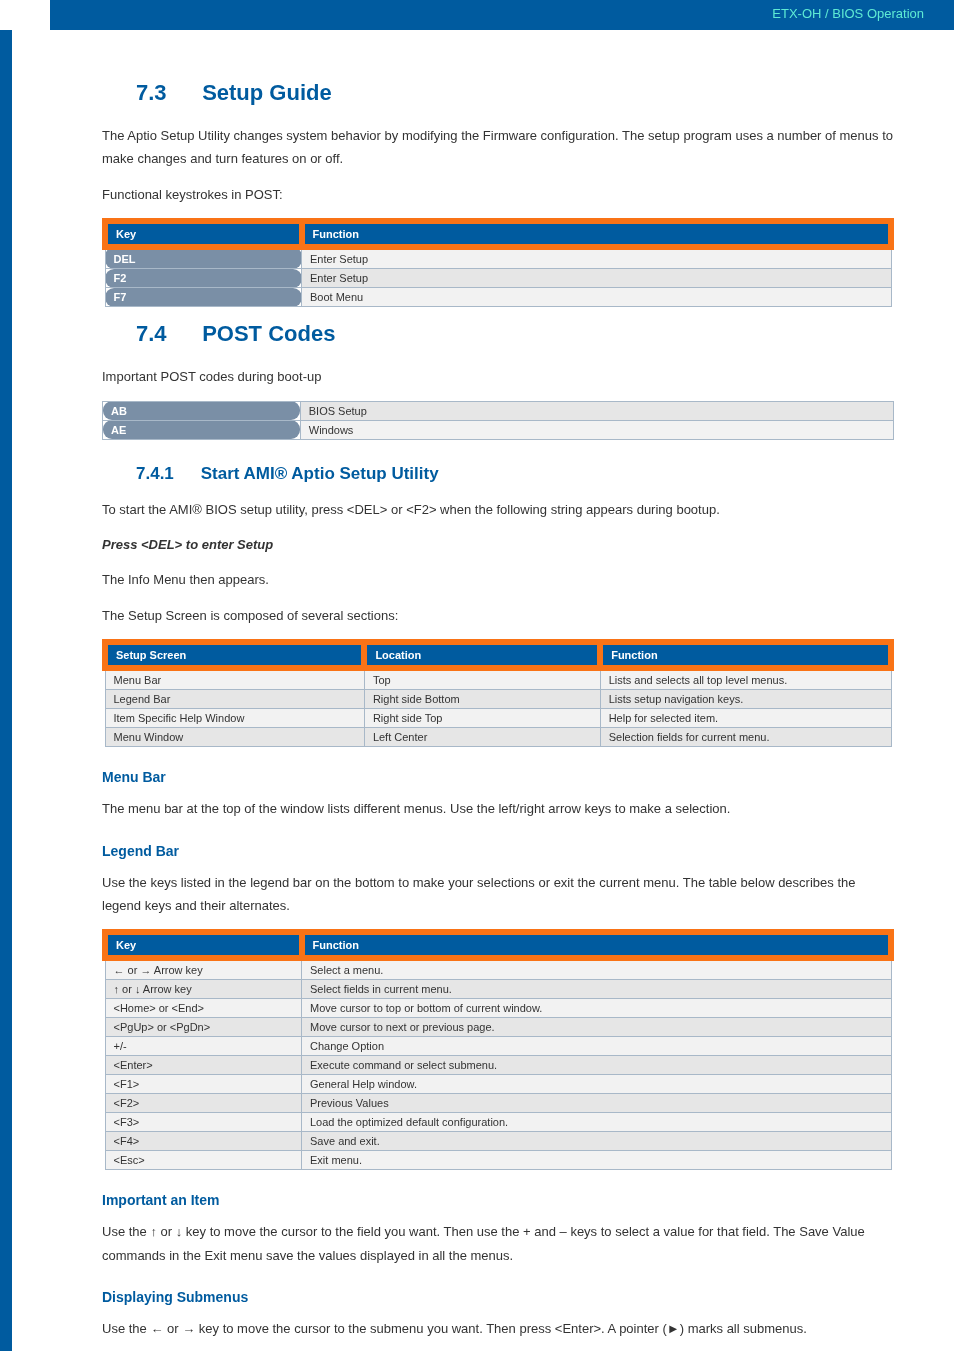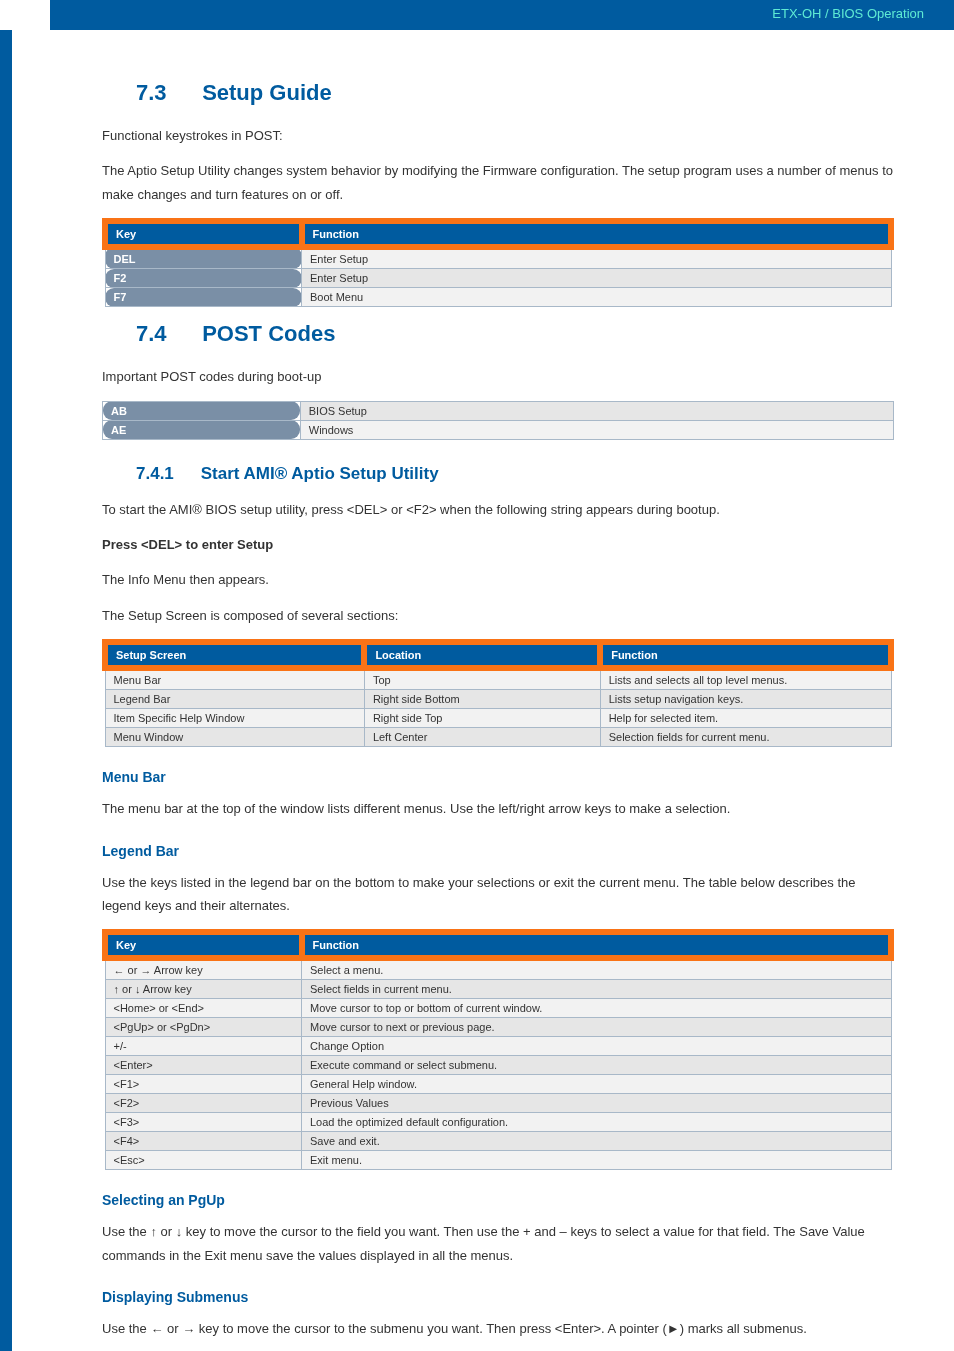--- a/index.html
+++ b/index.html
@@ -55,21 +55,21 @@
     font-weight: bold;
     margin-top: 22px;
     margin-bottom: 12px;
   }
   p {
     font-size: 13px;
     line-height: 1.8;
     margin-bottom: 12px;
     color: #333;
   }
-  p.bold { font-weight: bold; }
+  p.bold { font-weight: bold; font-style: italic; }
   table {
     width: 100%;
     border-collapse: collapse;
     margin-bottom: 14px;
     font-size: 11px;
   }
   table th {
     background: #005b9f;
     color: #ffffff;
     text-align: left;
@@ -105,22 +105,22 @@
   <div class="white-tab"></div>
   <div class="header-path">ETX-OH / BIOS Operation</div>
 </div>
 
 <div class="content">
 
   <h2 class="sect">
     <span class="sect-num">7.3</span>
     <span>Setup Guide</span>
   </h2>
+  <p>The Aptio Setup Utility changes system behavior by modifying the Firmware configuration. The setup program uses a number of menus to make changes and turn features on or off.</p>
   <p>Functional keystrokes in POST:</p>
-  <p>The Aptio Setup Utility changes system behavior by modifying the Firmware configuration. The setup program uses a number of menus to make changes and turn features on or off.</p>
 
   <table class="tkey">
     <tbody>
         <tr>
       <th>Key</th>
       <th>Function</th>
     </tr>
     <tr>
           <td>DEL</td>
           <td>Enter Setup</td>
@@ -246,19 +246,19 @@
           <td>&lt;F4&gt;</td>
           <td>Save and exit.</td>
         </tr>
     <tr>
           <td>&lt;Esc&gt;</td>
           <td>Exit menu.</td>
         </tr>
   </tbody>
     </table>
 
-  <h4 class="minor">Selecting an PgUp</h4>
+  <h4 class="minor">Important an Item</h4>
   <p>Use the ↑ or ↓ key to move the cursor to the field you want. Then use the + and – keys to select a value for that field. The Save Value commands in the Exit menu save the values displayed in all the menus.</p>
 
   <h4 class="minor">Displaying Submenus</h4>
   <p>Use the ← or → key to move the cursor to the submenu you want. Then press &lt;Enter&gt;. A pointer (►) marks all submenus.</p>
 
 </div>
 
 </body></html>

